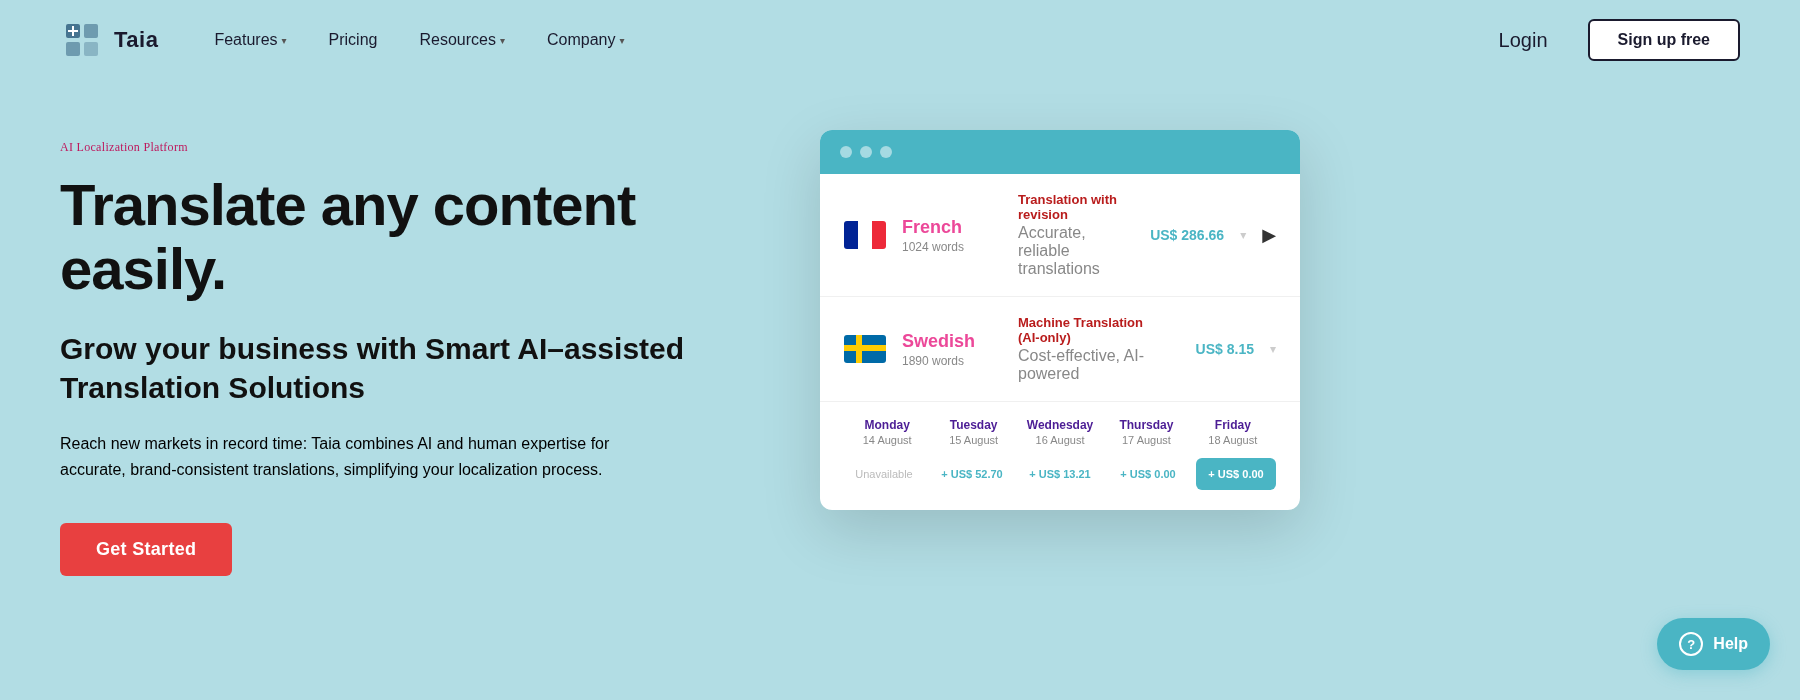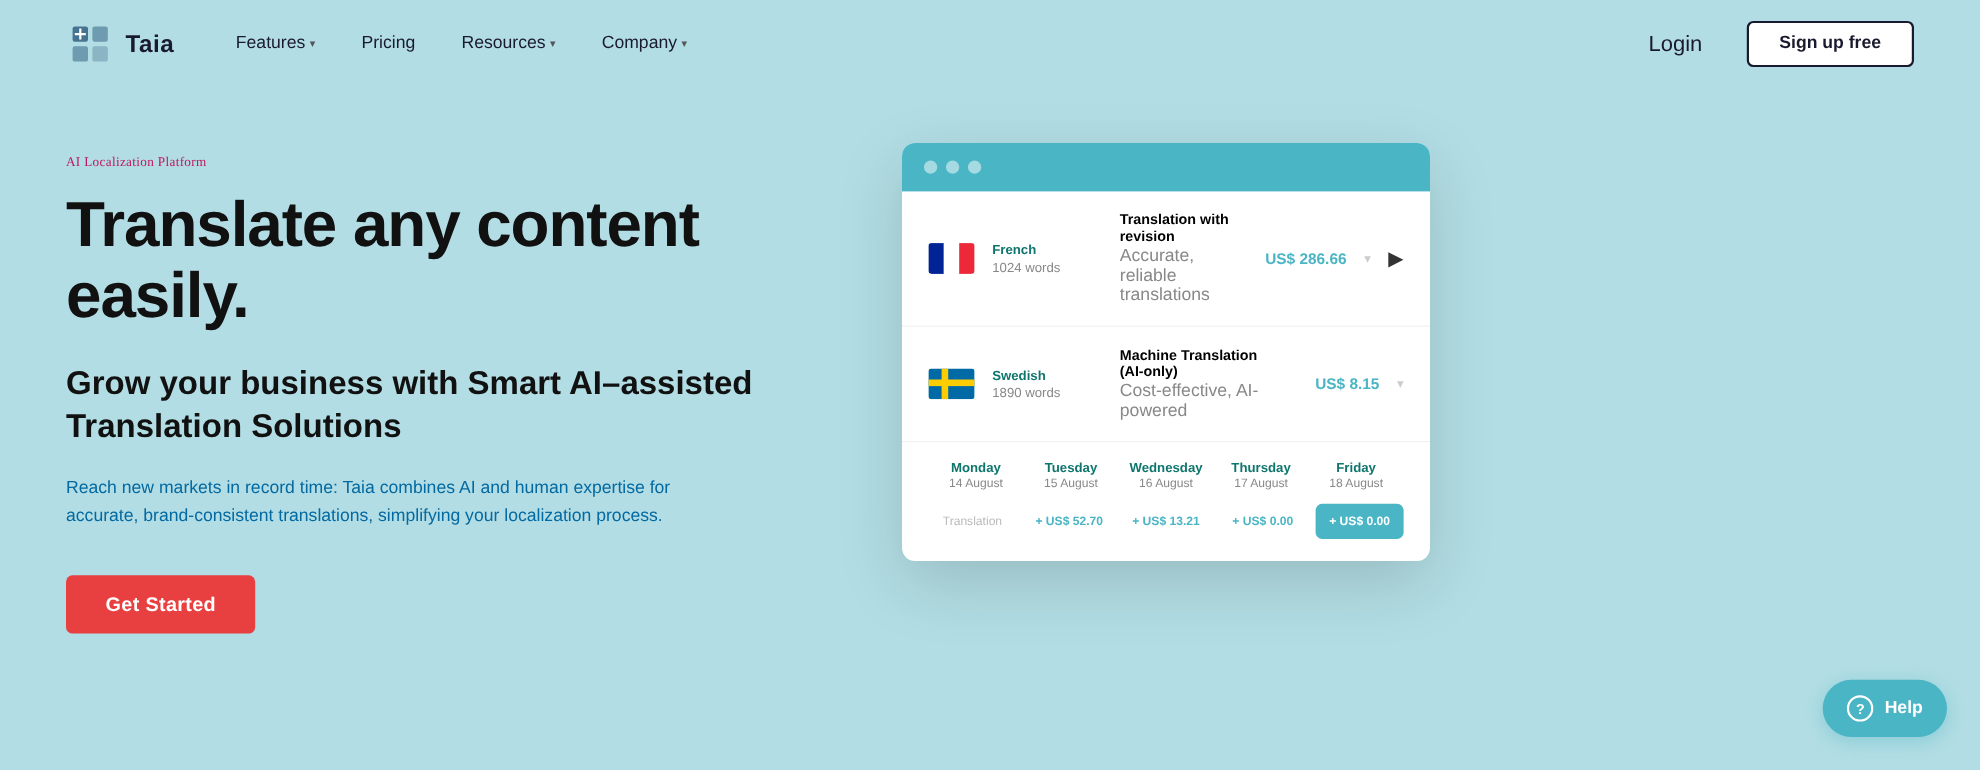--- a/index.html
+++ b/index.html
@@ -116,21 +116,21 @@
     }
     .hero-desc-1 {
       font-size: 30px;
       font-weight: 600;
       color: #111;
       line-height: 1.3;
       margin-bottom: 24px;
     }
     .hero-desc-2 {
       font-size: 16px;
-      color: #0369a1;
+      color: #000000;
       line-height: 1.65;
       margin-bottom: 40px;
       max-width: 550px;
     }
     .cta-btn {
       background: #e84040;
       color: white;
       font-size: 18px;
       font-weight: 600;
       padding: 16px 36px;
@@ -206,36 +206,36 @@
       left: 0; right: 0;
       top: 10px;
       height: 6px;
       background: #FECC02;
     }
 
     .lang-info {
       flex: 0 0 100px;
     }
     .lang-name {
-      font-size: 12px;
-      font-weight: 600;
-      color: #0f766e;
+      font-size: 18px;
+      font-weight: 600;
+      color: #ec4899;
     }
     .lang-words {
       font-size: 12px;
       color: #888;
       margin-top: 2px;
     }
     .trans-type {
       flex: 1;
     }
     .trans-type-name {
       font-size: 13px;
       font-weight: 600;
-      color: #000000;
+      color: #b91c1c;
     }
     .trans-type-desc {
       font-size: 16px;
       color: #888;
       margin-top: 2px;
     }
     .trans-price {
       font-size: 14px;
       font-weight: 700;
       color: #4ab5c4;
@@ -261,21 +261,21 @@
       justify-content: space-around;
       margin-bottom: 12px;
     }
     .cal-day-col {
       flex: 1;
       text-align: center;
     }
     .cal-day-name {
       font-size: 12px;
       font-weight: 600;
-      color: #0f766e;
+      color: #4c1d95;
     }
     .cal-day-num {
       font-size: 11px;
       color: #888;
       margin-top: 2px;
     }
     .cal-row {
       display: flex;
       justify-content: space-around;
       gap: 8px;
@@ -440,21 +440,21 @@
               <div class="cal-day-num">17 August</div>
             </div>
             <div class="cal-day-col">
               <div class="cal-day-name">Friday</div>
               <div class="cal-day-num">18 August</div>
             </div>
           </div>
 
           <div class="cal-row">
             <div class="cal-cell">
-              <div class="cal-unavail">Translation</div>
+              <div class="cal-unavail">Unavailable</div>
             </div>
             <div class="cal-cell">
               <div class="cal-amount">+ US$ 52.70</div>
             </div>
             <div class="cal-cell">
               <div class="cal-amount">+ US$ 13.21</div>
             </div>
             <div class="cal-cell">
               <div class="cal-amount">+ US$ 0.00</div>
             </div>

